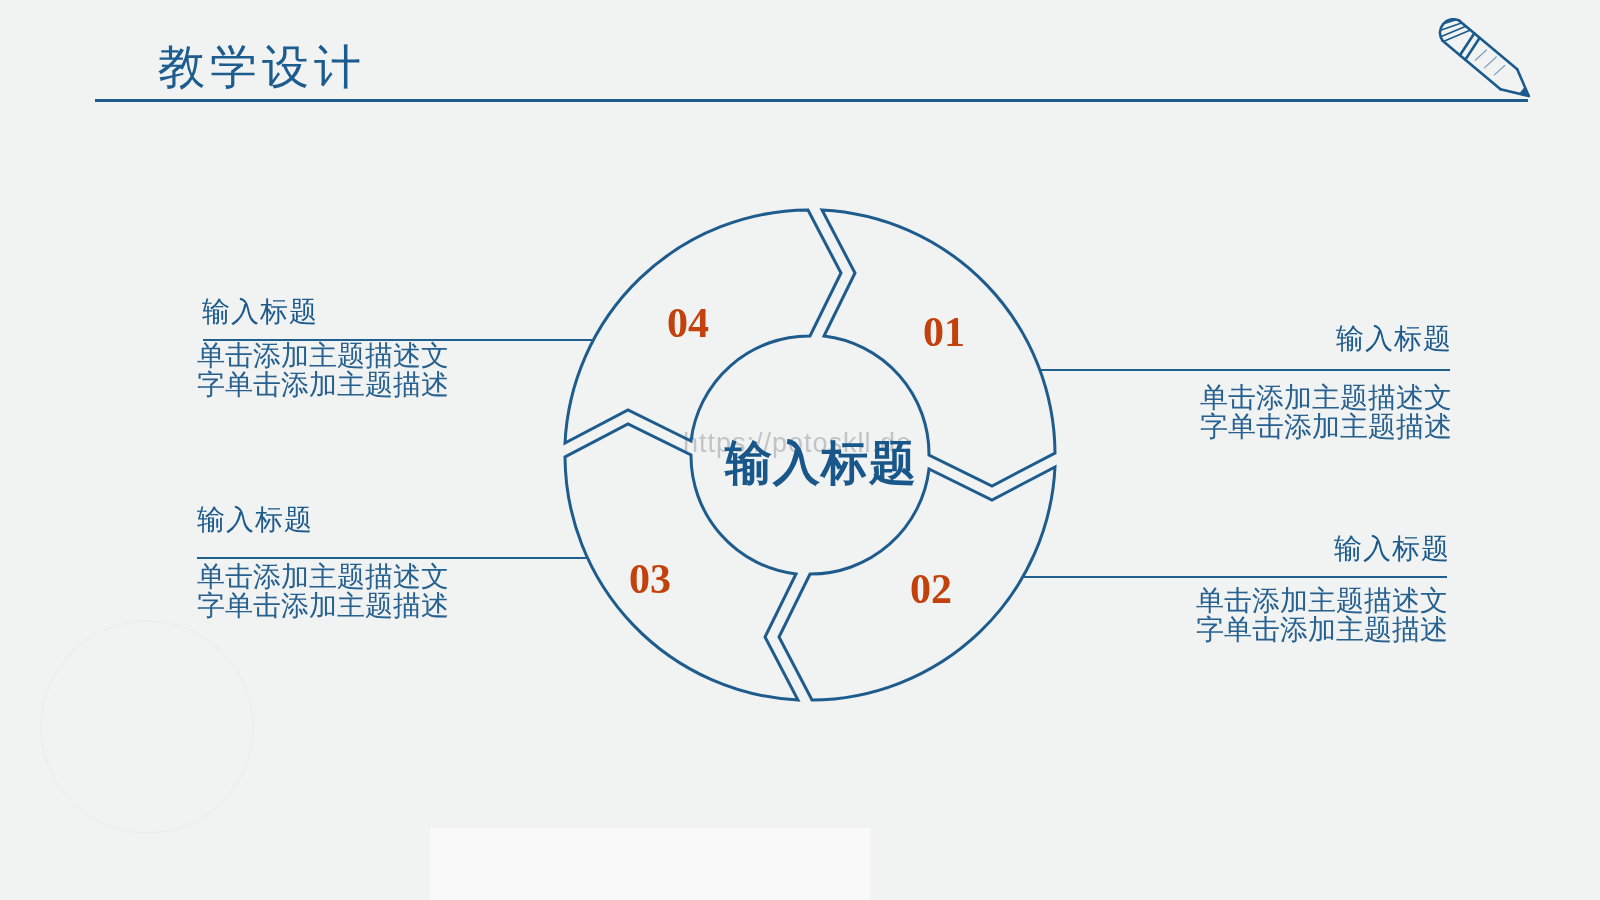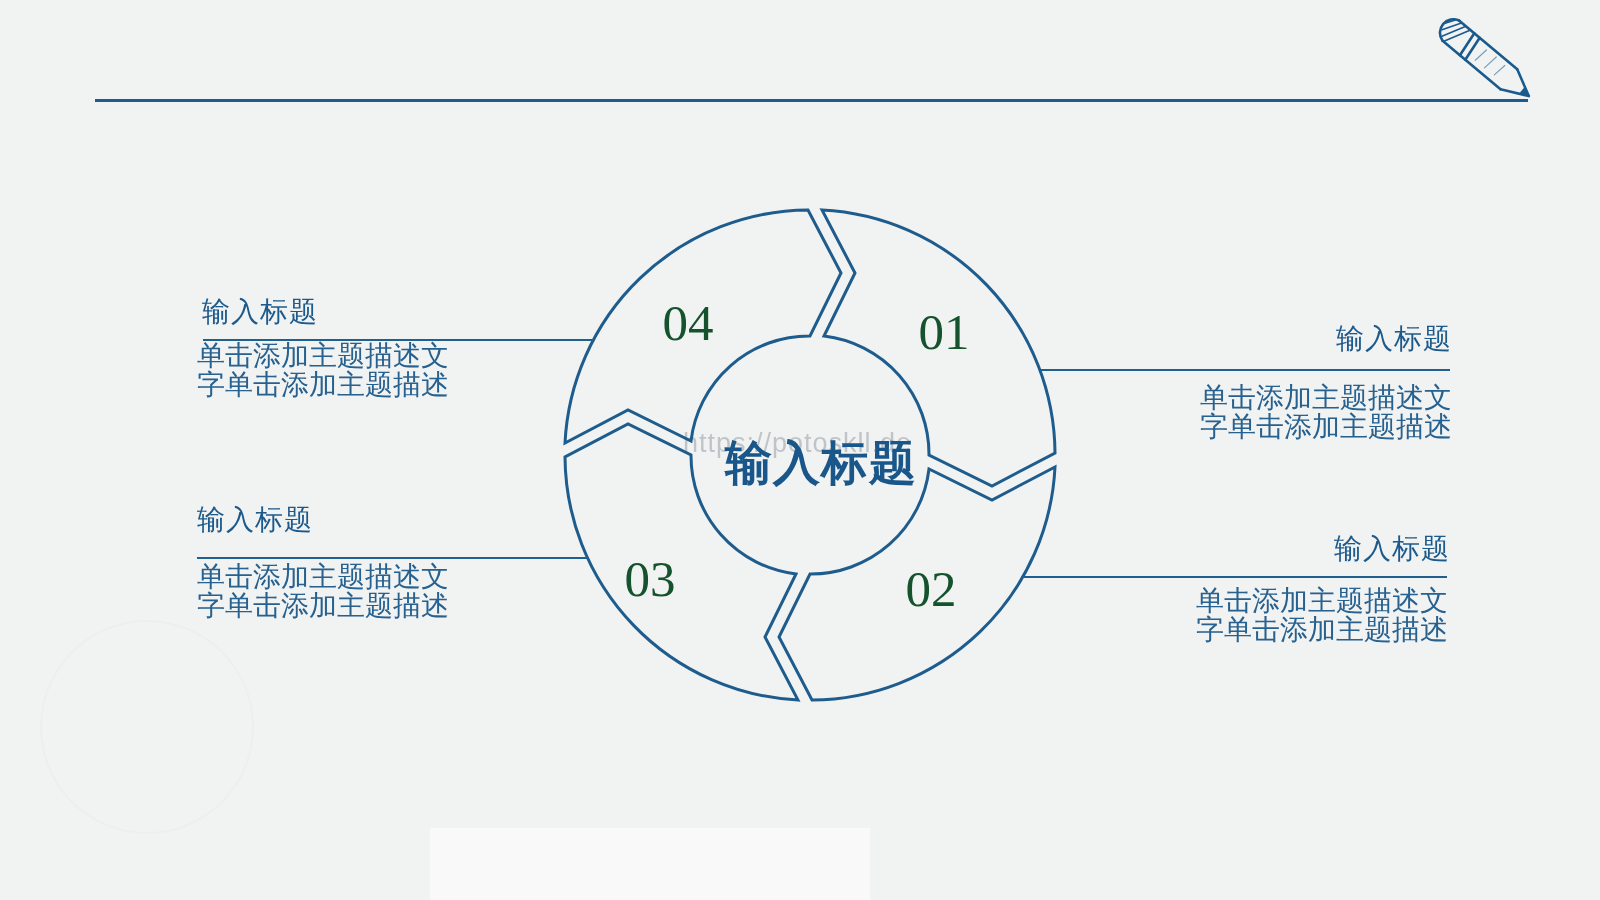--- a/index.html
+++ b/index.html
@@ -28,21 +28,21 @@
     font-size:27px;letter-spacing:1px;color:#99a0a6;opacity:.55;z-index:1;
   }
 
   
   .ring-svg{position:absolute;left:0;top:0;z-index:2;}
   .ring-svg path{fill:none;stroke:#1d5c8c;stroke-width:3;stroke-linejoin:miter;}
 
   .seg-num{
     position:absolute;transform:translate(-50%,-50%);z-index:3;
     font-family:"Liberation Serif","DejaVu Serif",serif;
-    font-size:51px;font-weight:400;color:#14532d;
+    font-size:42px;font-weight:700;color:#c2410c;
   }
   .num-01{left:944px;top:332px;}
   .num-02{left:931px;top:589px;}
   .num-03{left:650px;top:579px;}
   .num-04{left:688px;top:323px;}
 
   .center-title{
     position:absolute;left:821px;top:463px;transform:translate(-50%,-50%);z-index:3;
     font-size:47px;font-weight:600;letter-spacing:1px;color:#19578a;white-space:nowrap;
   }
@@ -75,20 +75,21 @@
   .d-rb{right:152px;top:587px;text-align:right;}
 </style>
 </head>
 <body>
 
 <div class="slide">
 
   <div class="bg-sheet"></div>
   <div class="bg-doodle"></div>
 
+  <div class="page-title">教学设计</div>
   <div class="title-rule"></div>
 
   <svg class="pencil" width="115" height="100" viewBox="0 0 115 100">
     <g transform="translate(8,6) rotate(40)" stroke="#1a5a8c" stroke-width="2.6" fill="none" stroke-linecap="round">
       <path d="M10,-13 A13.5,13.5 0 0 0 10,13"></path>
       <path d="M10,-13 L86,-13"></path>
       <path d="M10,13 L86,13"></path>
       <path d="M30,-13 L33,13"></path>
       <path d="M37,-13 L40,13"></path>
       <path d="M86,-13 L112,0"></path>

